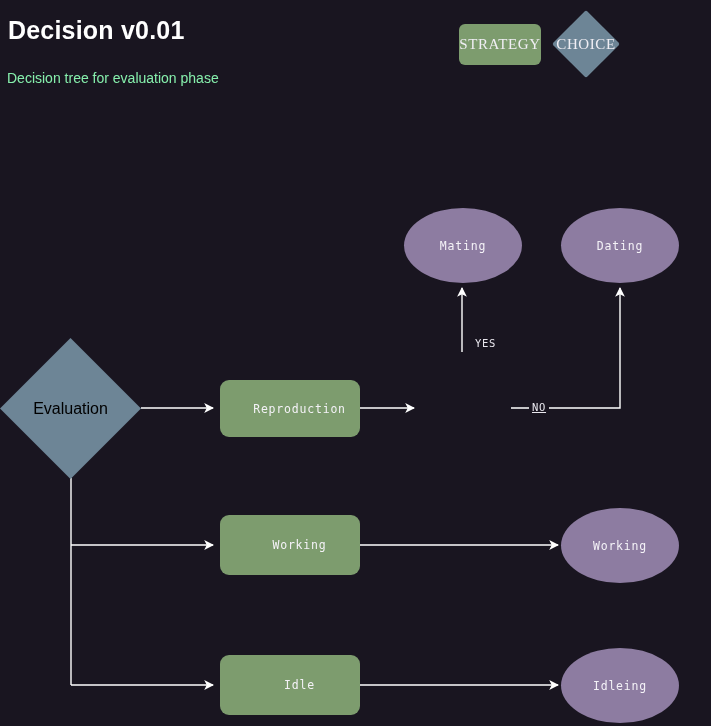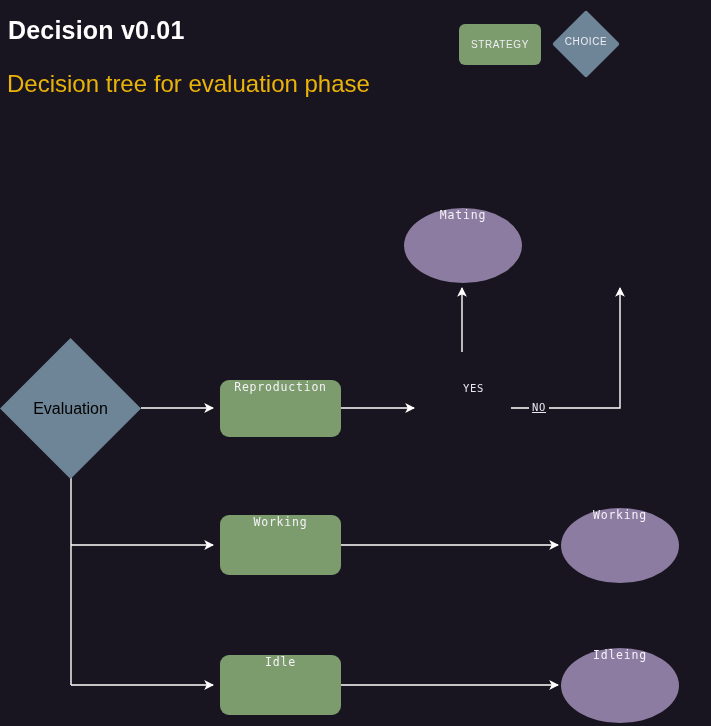--- a/index.html
+++ b/index.html
@@ -14,30 +14,30 @@
   #stage{position:absolute;left:0;top:0;width:711px;height:726px;}
 
   
   #title{
     position:absolute;left:8px;top:16px;
     font-size:25px;font-weight:bold;color:#ffffff;
     letter-spacing:0.2px;white-space:nowrap;
   }
   #subtitle{
     position:absolute;left:7px;top:70px;
-    font-size:24px;font-weight:normal;color:#eab308;
+    font-size:14px;font-weight:normal;color:#86efac;
     white-space:nowrap;
   }
 
   
   #legend{position:absolute;left:455px;top:10px;width:256px;height:52px;}
   .lg-item{position:absolute;top:0;height:50px;}
   .lg-label{
-    font-family:Liberation Sans, sans-serif;
-    font-size:10px;color:#f0eef4;letter-spacing:0.6px;
+    font-family:Liberation Serif, serif;
+    font-size:15px;color:#f0eef4;letter-spacing:0.6px;
     white-space:nowrap;
   }
   #lg-strategy{
     left:4px;top:14px;width:82px;height:41px;
     background:#7d9c6e;border-radius:6px;
     display:flex;align-items:center;justify-content:center;
   }
   #lg-choice{
     left:107px;top:10px;width:48px;height:48px;
     background:#6d8596;transform:rotate(45deg);
@@ -47,27 +47,27 @@
     position:absolute;left:88px;top:26px;width:86px;
     text-align:center;
   }
   #lg-event{
     left:184px;top:11px;width:72px;height:48px;
     background:#8d7ca1;border-radius:50%;
     display:flex;align-items:center;justify-content:center;
   }
 
   
-  .node{position:absolute;display:flex;align-items:flex-start;justify-content:center;}
+  .node{position:absolute;display:flex;align-items:center;justify-content:center;}
   .node .lbl{
     font-family:"DejaVu Sans Mono","Liberation Mono",monospace;
     font-size:11.5px;color:#f4f2f7;letter-spacing:0.8px;
     white-space:nowrap;pointer-events:none;
   }
-  .box{background:#7d9c6e;border-radius:9px;}
+  .box{background:#7d9c6e;border-radius:9px;padding-left:19px;}
   .ellipse{background:#8d7ca1;border-radius:50%;}
   .diamond-wrap{position:absolute;}
   .diamond-shape{
     position:absolute;left:0;top:0;width:100%;height:100%;
     background:#6d8596;
   }
   .diamond-wrap .lbl{
     position:absolute;left:0;top:0;width:100%;height:100%;
     display:flex;align-items:center;justify-content:center;
   }
@@ -118,21 +118,21 @@
       <path d="M 462 352 L 462 288" marker-end="url(#arrow)"></path>
 
       <path d="M 511 408 L 620 408 L 620 288" marker-end="url(#arrow)"></path>
 
       <path d="M 341 545 L 558 545" marker-end="url(#arrow)"></path>
 
       <path d="M 341 685 L 558 685" marker-end="url(#arrow)"></path>
     </g>
   </svg>
 
-  <div class="edge-label" style="left:460px;top:337px;margin-top:45px;">YES</div>
+  <div class="edge-label" style="left:472px;top:337px;">YES</div>
   <div class="edge-label" style="left:529px;top:401px;text-decoration:underline;">NO</div>
 
   <div class="diamond-wrap" style="left:0px;top:338px;width:141px;height:141px;">
     <div class="diamond-shape" style="clip-path:polygon(50% 0%,100% 50%,50% 100%,0% 50%);"></div>
     <div class="lbl">Evaluation</div>
   </div>
 
   <div class="node box" style="left:220px;top:380px;width:121px;height:57px;">
     <span class="lbl">Reproduction</span>
   </div>
@@ -143,20 +143,23 @@
 
   <div class="node box" style="left:220px;top:655px;width:121px;height:60px;">
     <span class="lbl">Idle</span>
   </div>
 
 
   <div class="node ellipse" style="left:404px;top:208px;width:118px;height:75px;">
     <span class="lbl">Mating</span>
   </div>
 
+  <div class="node ellipse" style="left:561px;top:208px;width:118px;height:75px;">
+    <span class="lbl">Dating</span>
+  </div>
 
   <div class="node ellipse" style="left:561px;top:508px;width:118px;height:75px;">
     <span class="lbl">Working</span>
   </div>
 
   <div class="node ellipse" style="left:561px;top:648px;width:118px;height:75px;">
     <span class="lbl">Idleing</span>
   </div>
 
 </div>

